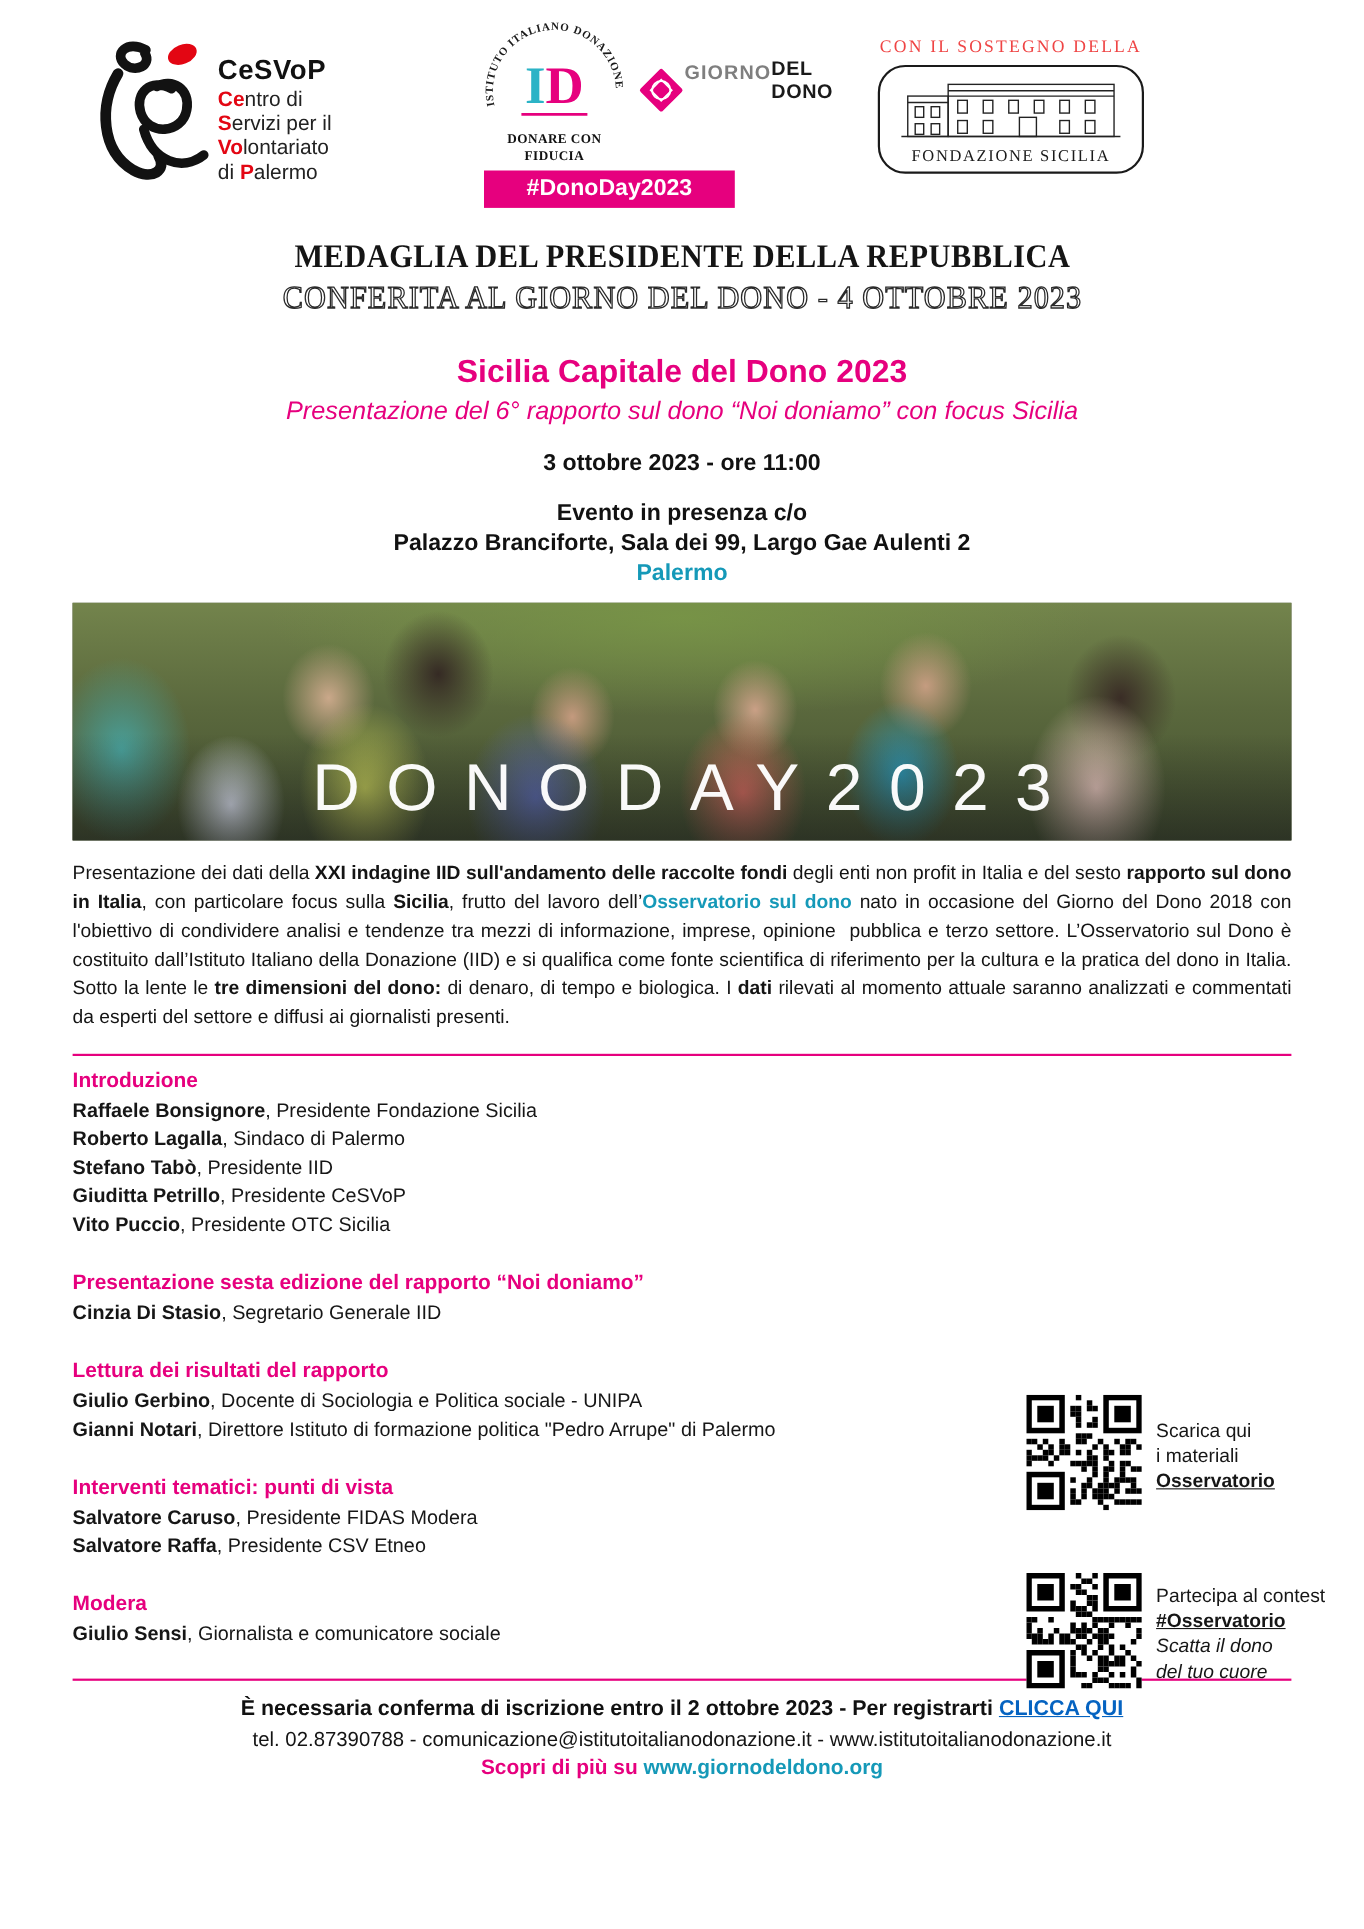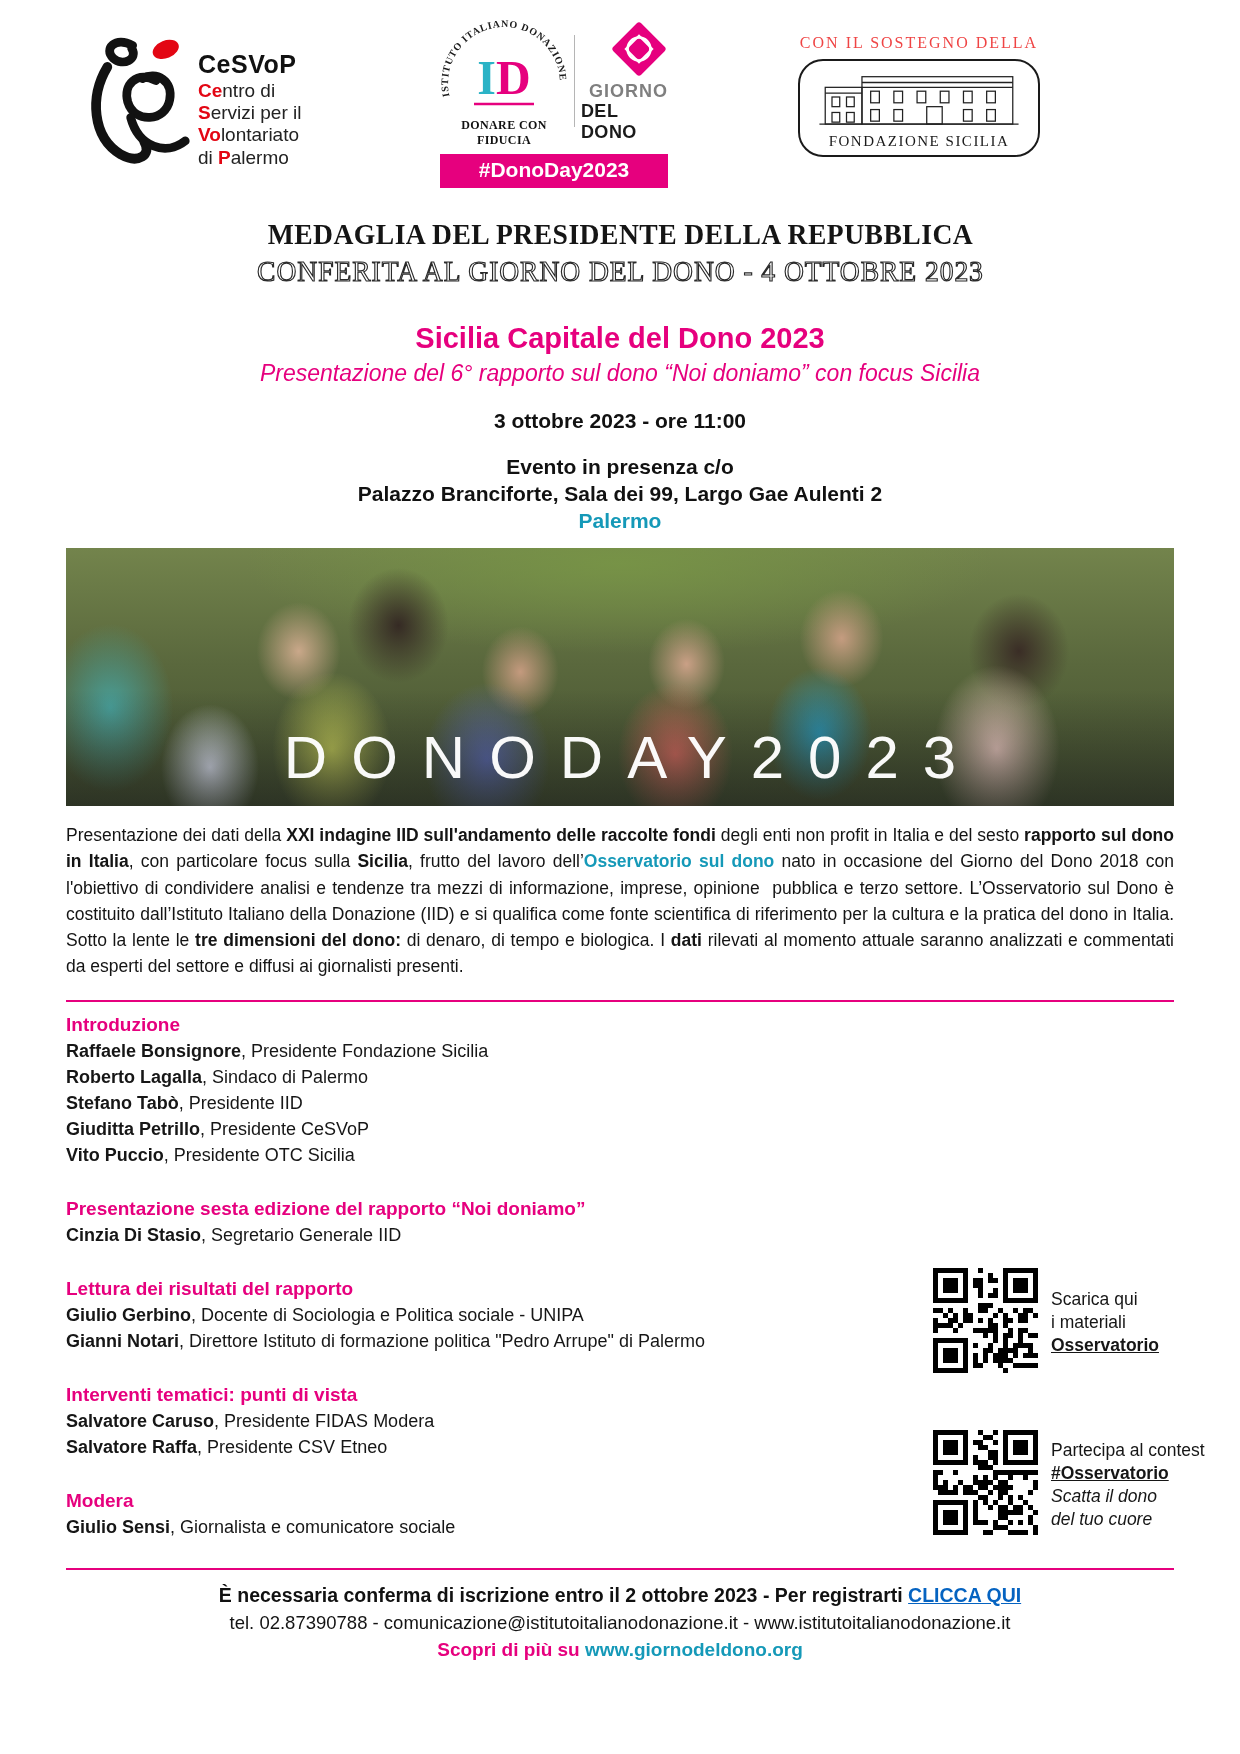--- a/index.html
+++ b/index.html
@@ -16,21 +16,21 @@
   .logo-cesvop { position:absolute; left:82px; top:26px; display:flex; align-items:flex-start; }
   .cesvop-text { margin-left:4px; padding-top:24px; line-height:1.18; }
   .cesvop-title { font-size:25px; font-weight:bold; color:#111; letter-spacing:0.5px; }
   .cesvop-line { font-size:19px; color:#222; }
 
   .logo-iid { position:absolute; left:440px; top:14px; width:228px; }
   .iid-row { display:flex; align-items:center; }
   .iid-left { width:128px; text-align:center; }
   .iid-tagline { font-family:"Liberation Serif", serif; font-weight:bold; font-size:12px; letter-spacing:0.4px; color:#111; margin-top:-2px; }
   .iid-divider { width:1px; height:92px; background:#b5b5b5; margin:0 6px; }
-  .gdd-col { display:flex; flex-direction:column; align-items:flex-end; }
+  .gdd-col { display:flex; flex-direction:row; align-items:flex-start; }
   .gdd-title1 { font-size:18px; font-weight:bold; color:#7f7f7f; letter-spacing:1px; margin-top:3px; }
   .gdd-title2 { font-size:18px; font-weight:bold; color:#1a1a1a; letter-spacing:0.5px; margin-top:-1px; }
   .iid-banner { margin-top:6px; background:#E6007E; color:#fff; font-weight:bold; font-size:21px; text-align:center; padding:4px 0 6px; }
 
   .logo-fondazione { position:absolute; left:798px; top:34px; width:242px; text-align:center; }
   .fondazione-support { font-family:"Liberation Serif", serif; font-size:16px; letter-spacing:2px; color:#ef4444; }
   .fondazione-box { margin-top:7px; border:2.5px solid #1a1a1a; border-radius:25px; padding:7px 6px 5px; }
   .fondazione-name { font-family:"Liberation Serif", serif; font-size:15px; letter-spacing:1.5px; color:#1a1a1a; margin-top:3px; }
 
   
@@ -43,21 +43,21 @@
   .evt { text-align:center; }
   .evt-title { margin-top:34px; font-size:29px; font-weight:bold; color:#E6007E; }
   .evt-subtitle { margin-top:5px; font-size:23px; font-style:italic; color:#E6007E; }
   .evt-datetime { margin-top:22px; font-size:21px; font-weight:bold; color:#111; }
   .evt-presence { margin-top:22px; font-size:21px; font-weight:bold; color:#111; }
   .evt-venue { font-size:21px; font-weight:bold; color:#111; margin-top:3px; }
   .evt-city { font-size:21px; font-weight:bold; color:#1599B8; margin-top:3px; }
 
   
   .photo {
-    position:relative; width:1108px; height:258px; margin:15px auto 0;
+    position:relative; width:1108px; height:216px; margin:15px auto 0;
     background-color:#3f4a2e;
     background-image:
       linear-gradient(180deg, rgba(0,0,0,0) 55%, rgba(18,18,24,0.45) 100%),
       radial-gradient(ellipse 90px 120px at 4% 62%, #49a09a 0%, rgba(73,160,154,0) 70%),
       radial-gradient(ellipse 70px 90px at 13% 85%, #d8dee9 0%, rgba(216,222,233,0) 70%),
       radial-gradient(ellipse 85px 110px at 24% 78%, #b9c255 0%, rgba(185,194,85,0) 70%),
       radial-gradient(ellipse 60px 70px at 21% 40%, #caa88a 0%, rgba(202,168,138,0) 70%),
       radial-gradient(ellipse 90px 110px at 38% 82%, #5b6aa8 0%, rgba(91,106,168,0) 70%),
       radial-gradient(ellipse 55px 65px at 41% 48%, #c49a7e 0%, rgba(196,154,126,0) 70%),
       radial-gradient(ellipse 80px 100px at 55% 80%, #cf6a5c 0%, rgba(207,106,92,0) 72%),

